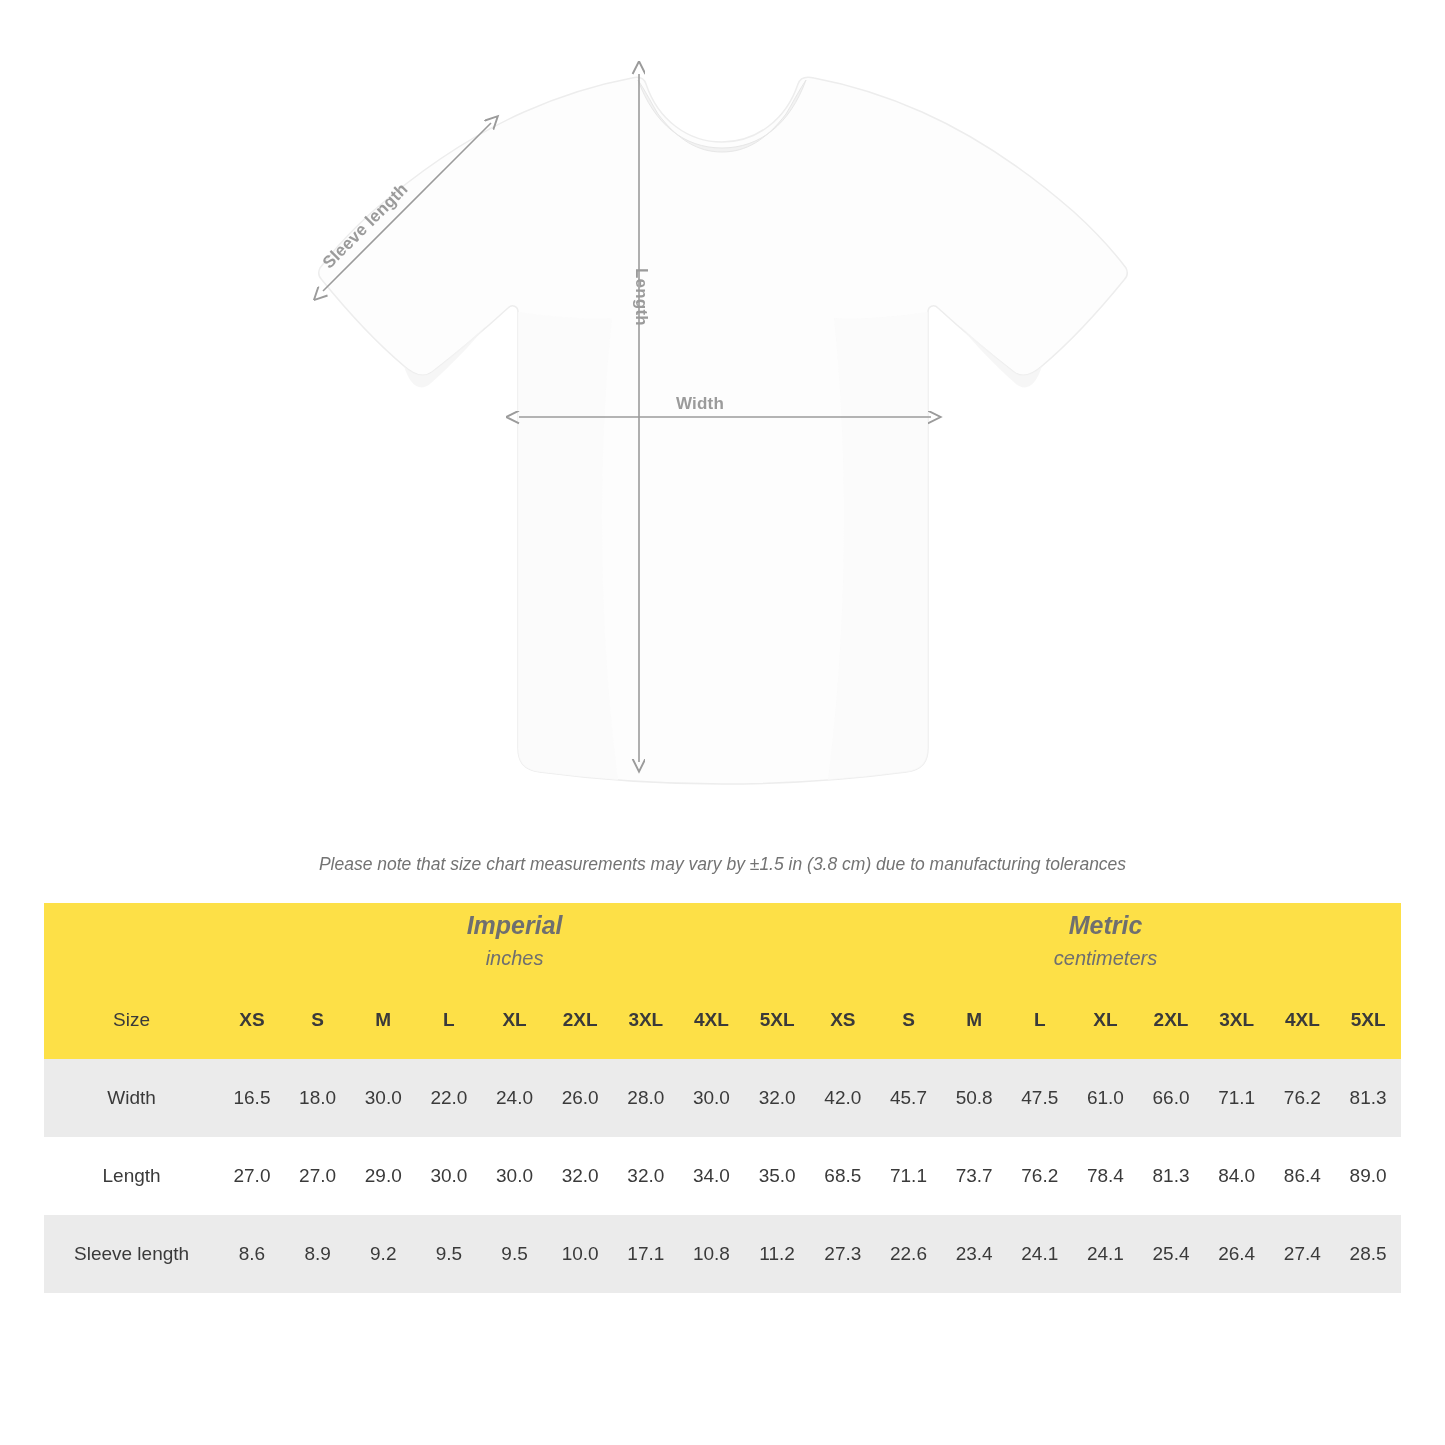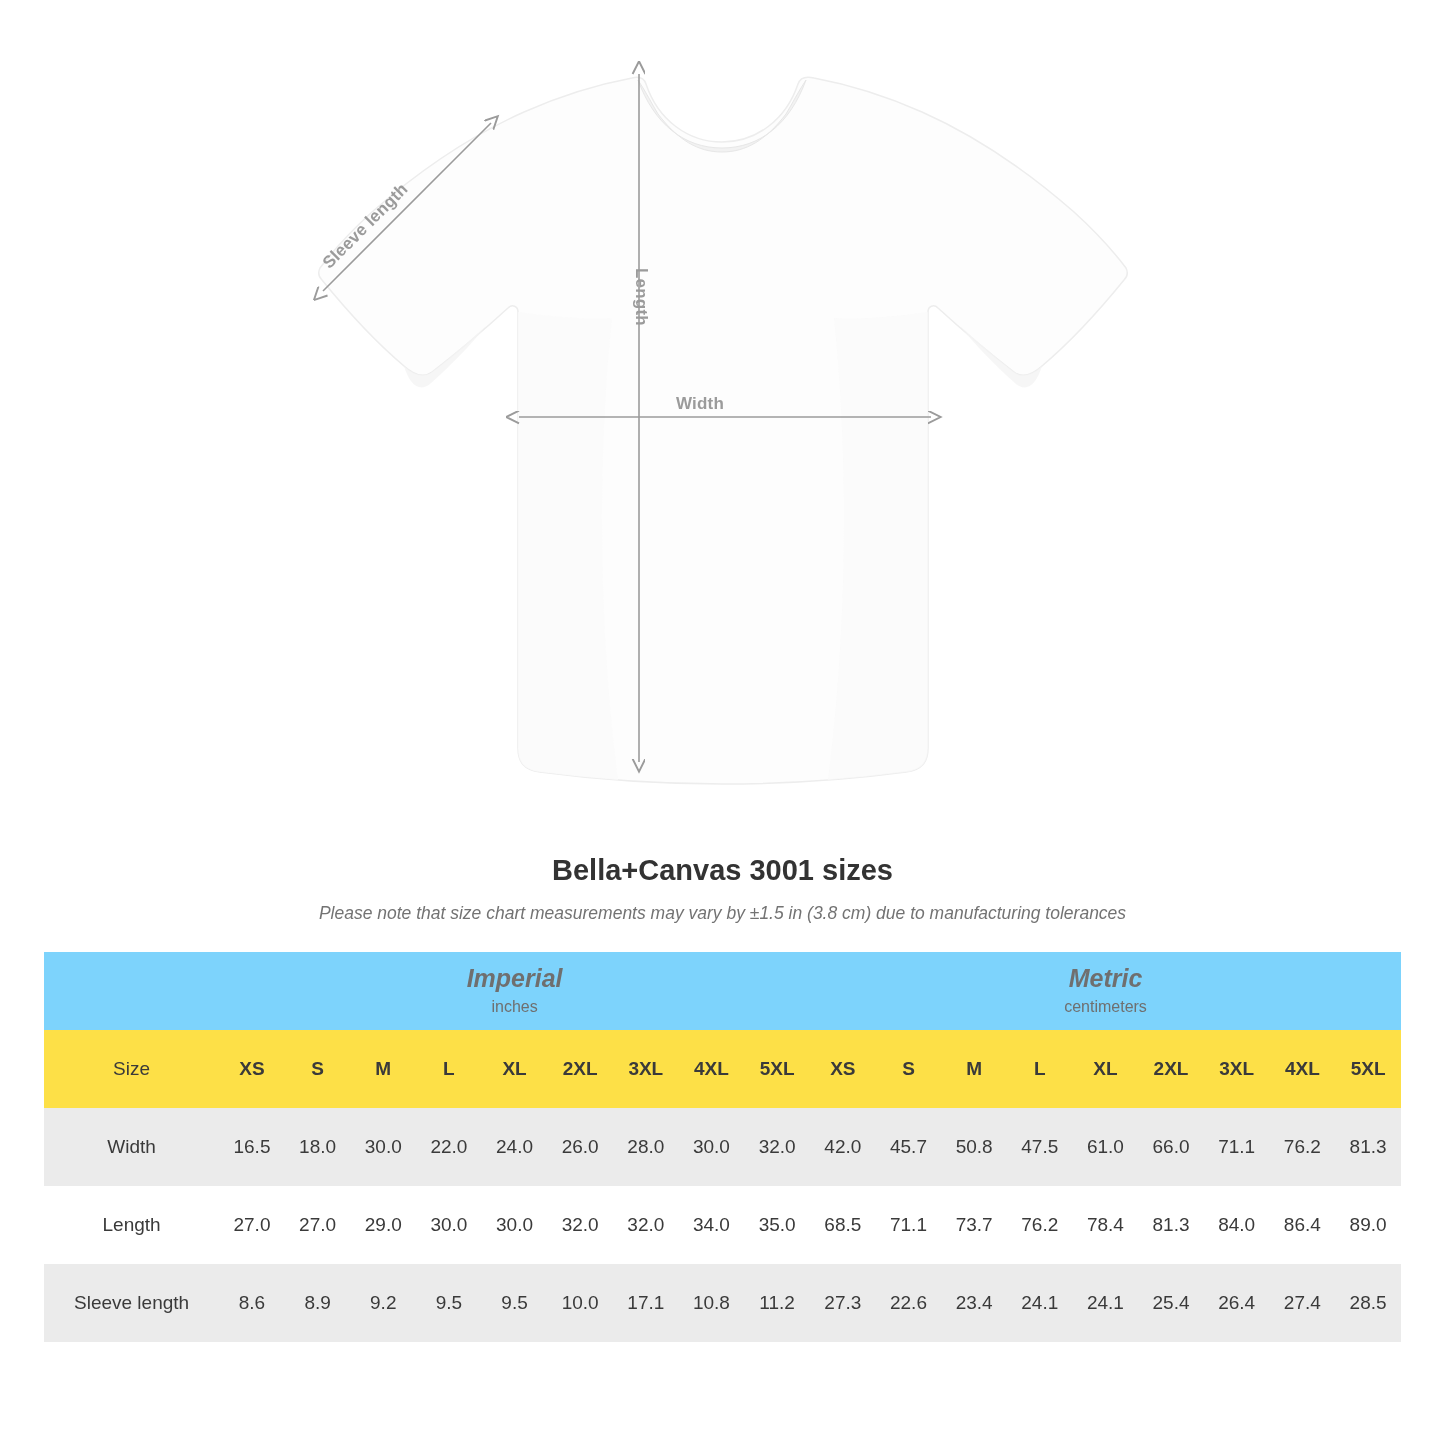--- a/index.html
+++ b/index.html
@@ -91,34 +91,35 @@
     text-align: center;
     vertical-align: middle;
     font-size: 19px;
     color: #3a3a3a;
     font-weight: normal;
     padding: 0;
     height: 78px;
   }
   .unit-head td {
     height: 112px;
-    background: #7dd3fc;
+    background: #fde047;
     margin-top: 48px;
   }
   .unit-name {
     display: block;
     font-size: 25px;
     font-style: italic;
     font-weight: bold;
     color: #6f6f6f;
     line-height: 1.25;
   }
   .unit-sub {
     display: block;
-    font-size: 16px;
+    font-size: 20px;
+    font-style: italic;
     color: #6f6f6f;
     line-height: 1.6;
   }
   .row-head {
     background: #fde047;
   }
   .row-head td {
     font-weight: bold;
     font-size: 19px;
     color: #3a3a3a;
@@ -203,21 +204,20 @@
 
       <line x1="323" y1="291" x2="491" y2="123" stroke="#9b9b9b" stroke-width="1.6" marker-start="url(#arrowStart)" marker-end="url(#arrowEnd)"></line>
     </svg>
 
     <div class="dim-label label-width">Width</div>
     <div class="dim-label label-length">Length</div>
     <div class="dim-label label-sleeve">Sleeve length</div>
   </div>
 
   <div class="title-block">
-    <h1 class="chart-title">Bella+Canvas 3001 sizes</h1>
     <p class="chart-note">Please note that size chart measurements may vary by ±1.5 in (3.8 cm) due to manufacturing tolerances</p>
   </div>
 
   <div class="table-wrap">
     <table class="size-table">
       <colgroup>
         <col class="c-label">
         <col class="c-cell">
           <col class="c-cell">
           <col class="c-cell">

